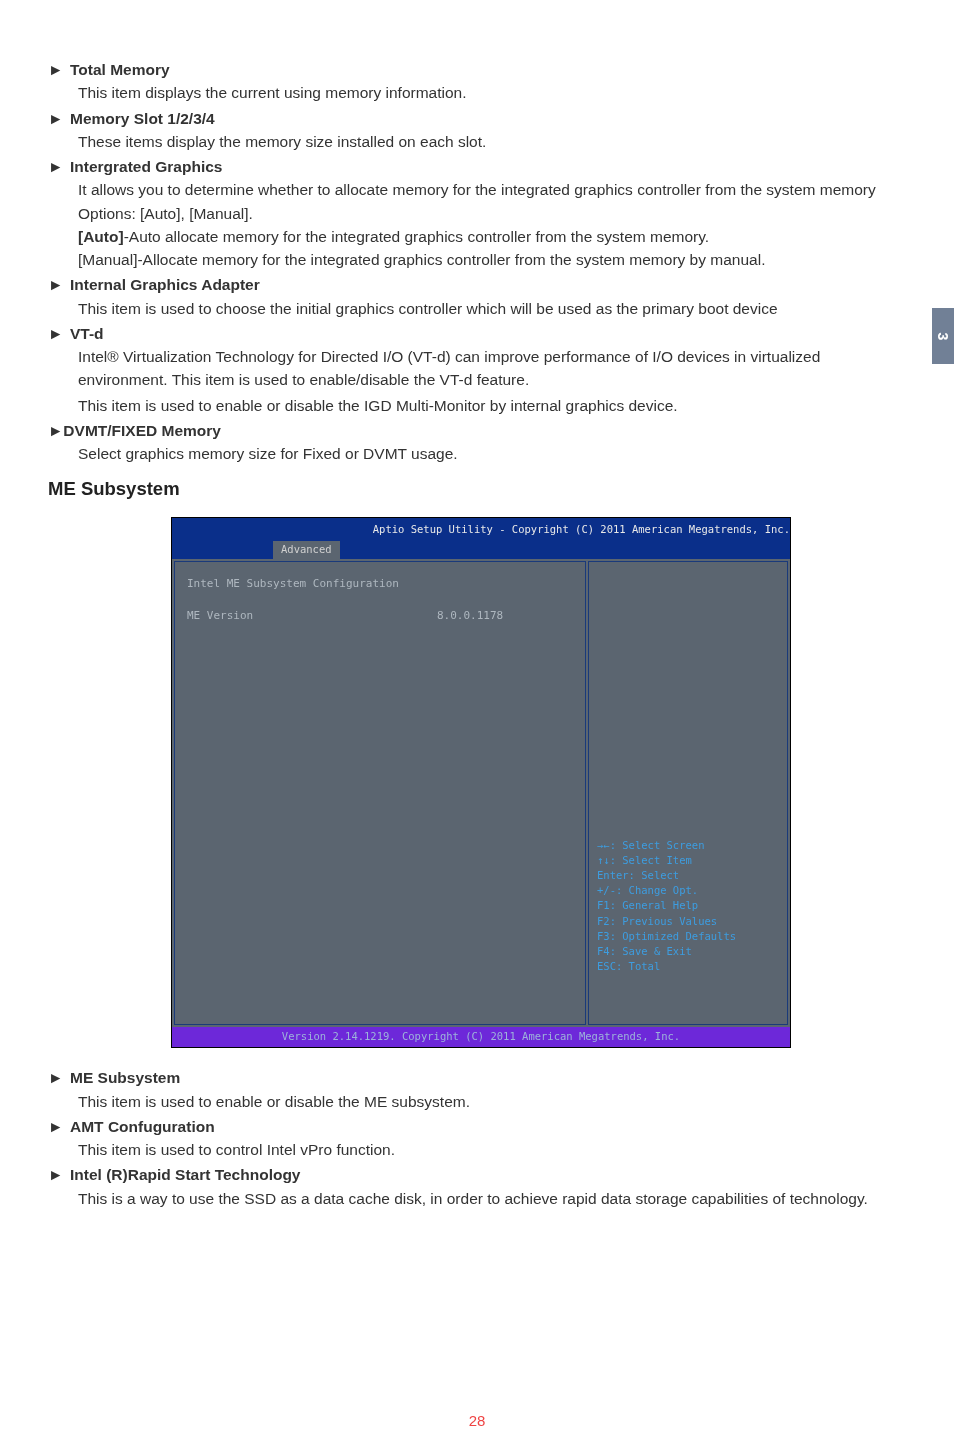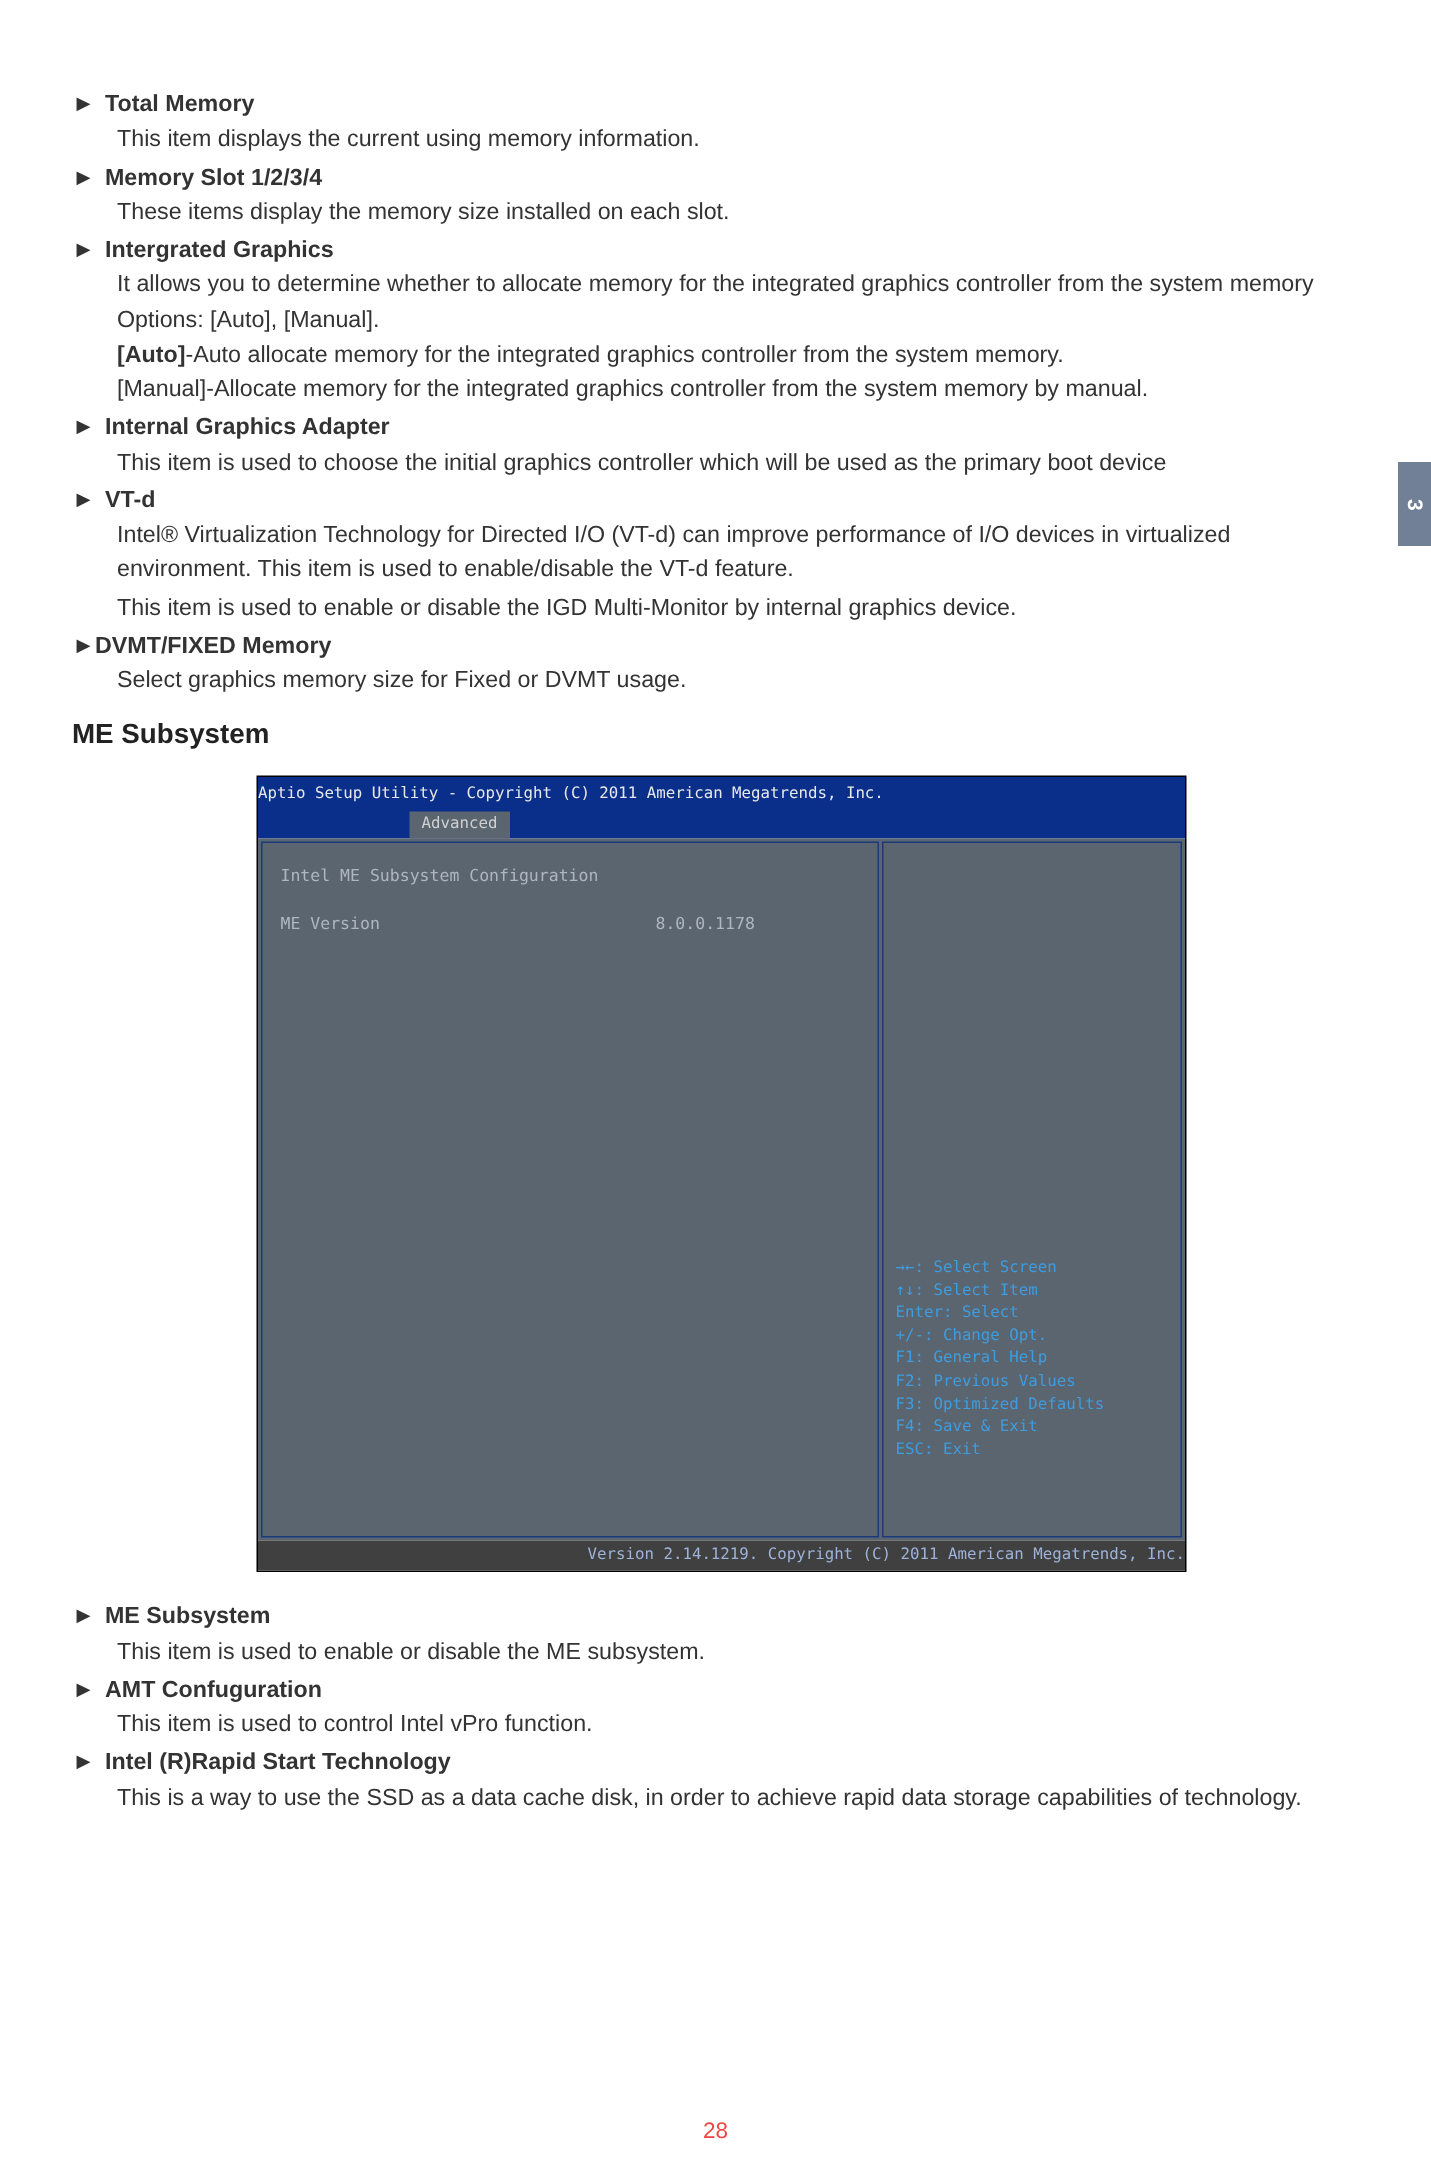--- a/index.html
+++ b/index.html
@@ -40,21 +40,21 @@
   .bios-shot {
     width: 620px;
     margin: 0 auto 18px auto;
     border: 1px solid #000;
   }
   .bios-top {
     background: #0a2f8a;
     color: #e8e8e8;
     font-family: "Lucida Console", Monaco, monospace;
     font-size: 10.5px;
-    text-align: left;
+    text-align: right;
     padding: 4px 0 0 0;
   }
   .bios-tab-row {
     display: flex;
     padding-left: 101px;
     margin-top: 3px;
   }
   .bios-tab {
     background: #5b6570;
     color: #d0d0d0;
@@ -82,25 +82,25 @@
     border: 1px solid #1a3a7a;
     margin: 2px 2px 2px 1px;
     padding: 21px 8px;
     display: flex;
     flex-direction: column;
   }
   .bios-right .spacer { flex: 1; }
   .bios-help { color: #3d9de0; font-size: 10.5px; line-height: 1.45; }
   .bios-help div { white-space: nowrap; }
   .bios-footer {
-    background: #404040;
+    background: #6d28d9;
     color: #9db3da;
     font-family: "Lucida Console", Monaco, monospace;
     font-size: 10.5px;
-    text-align: right;
+    text-align: center;
     padding: 2px 0 3px 0;
   }
   .page-num {
     position: absolute;
     bottom: 20px;
     width: 100%;
     text-align: center;
     font-size: 15px;
     color: #ef4444;
   }
@@ -191,21 +191,21 @@
         <div class="spacer"></div>
         <div class="bios-help">
           <div>→←: Select Screen</div>
           <div>↑↓: Select Item</div>
           <div>Enter: Select</div>
           <div>+/-: Change Opt.</div>
           <div>F1: General Help</div>
           <div>F2: Previous Values</div>
           <div>F3: Optimized Defaults</div>
           <div>F4: Save &amp; Exit</div>
-          <div>ESC: Exit</div>
+          <div>ESC: Total</div>
         </div>
         <div style="height:28px"></div>
       </div>
     </div>
     <div class="bios-footer">Version 2.14.1219. Copyright (C) 2011 American Megatrends, Inc.</div>
   </div>
 
   <div class="item">
     <div class="bullet-line">
       <span class="marker">►</span>

